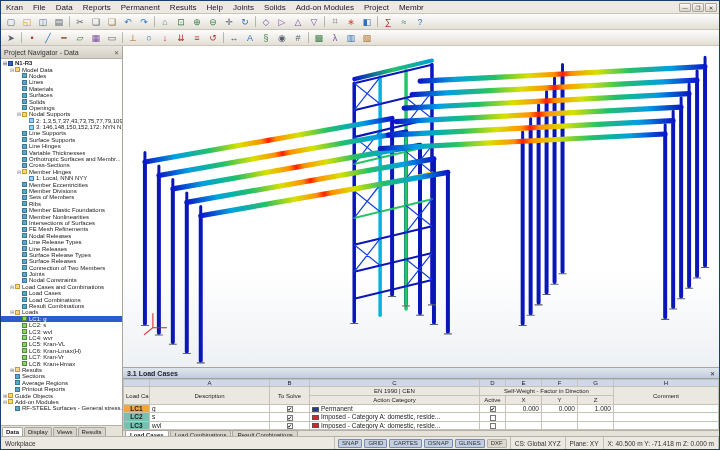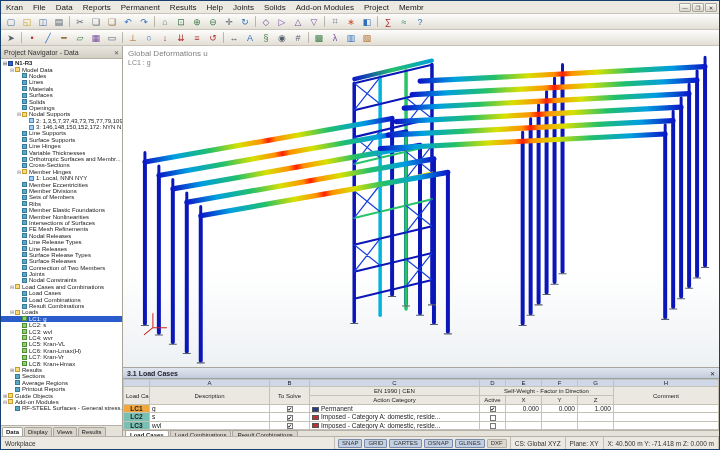--- a/index.html
+++ b/index.html
@@ -519,24 +519,20 @@
       <span class="ntab active">Data</span>
           <span class="ntab">Display</span>
           <span class="ntab">Views</span>
           <span class="ntab">Results</span>
         </div>
     </div>
 
     <div class="right">
 
       <div class="viewport">
-        <div class="vplabel">
-          <div class="l1">Global Deformations u</div>
-          <div class="l2">LC1 : g</div>
-        </div>
         <svg viewBox="0 0 598 310" preserveAspectRatio="none">
           <defs>
             <linearGradient id="gL" gradientUnits="userSpaceOnUse" x1="22" y1="112" x2="270" y2="70">
               <stop offset="0" stop-color="#0b18c8"></stop>
                 <stop offset="0.12" stop-color="#009fe0"></stop>
               <stop offset="0.26" stop-color="#22c06a"></stop>
                 <stop offset="0.38" stop-color="#d8e000"></stop>
               <stop offset="0.47" stop-color="#ff9000"></stop>
                 <stop offset="0.5" stop-color="#ff1e00"></stop>
               <stop offset="0.53" stop-color="#ff9000"></stop>

